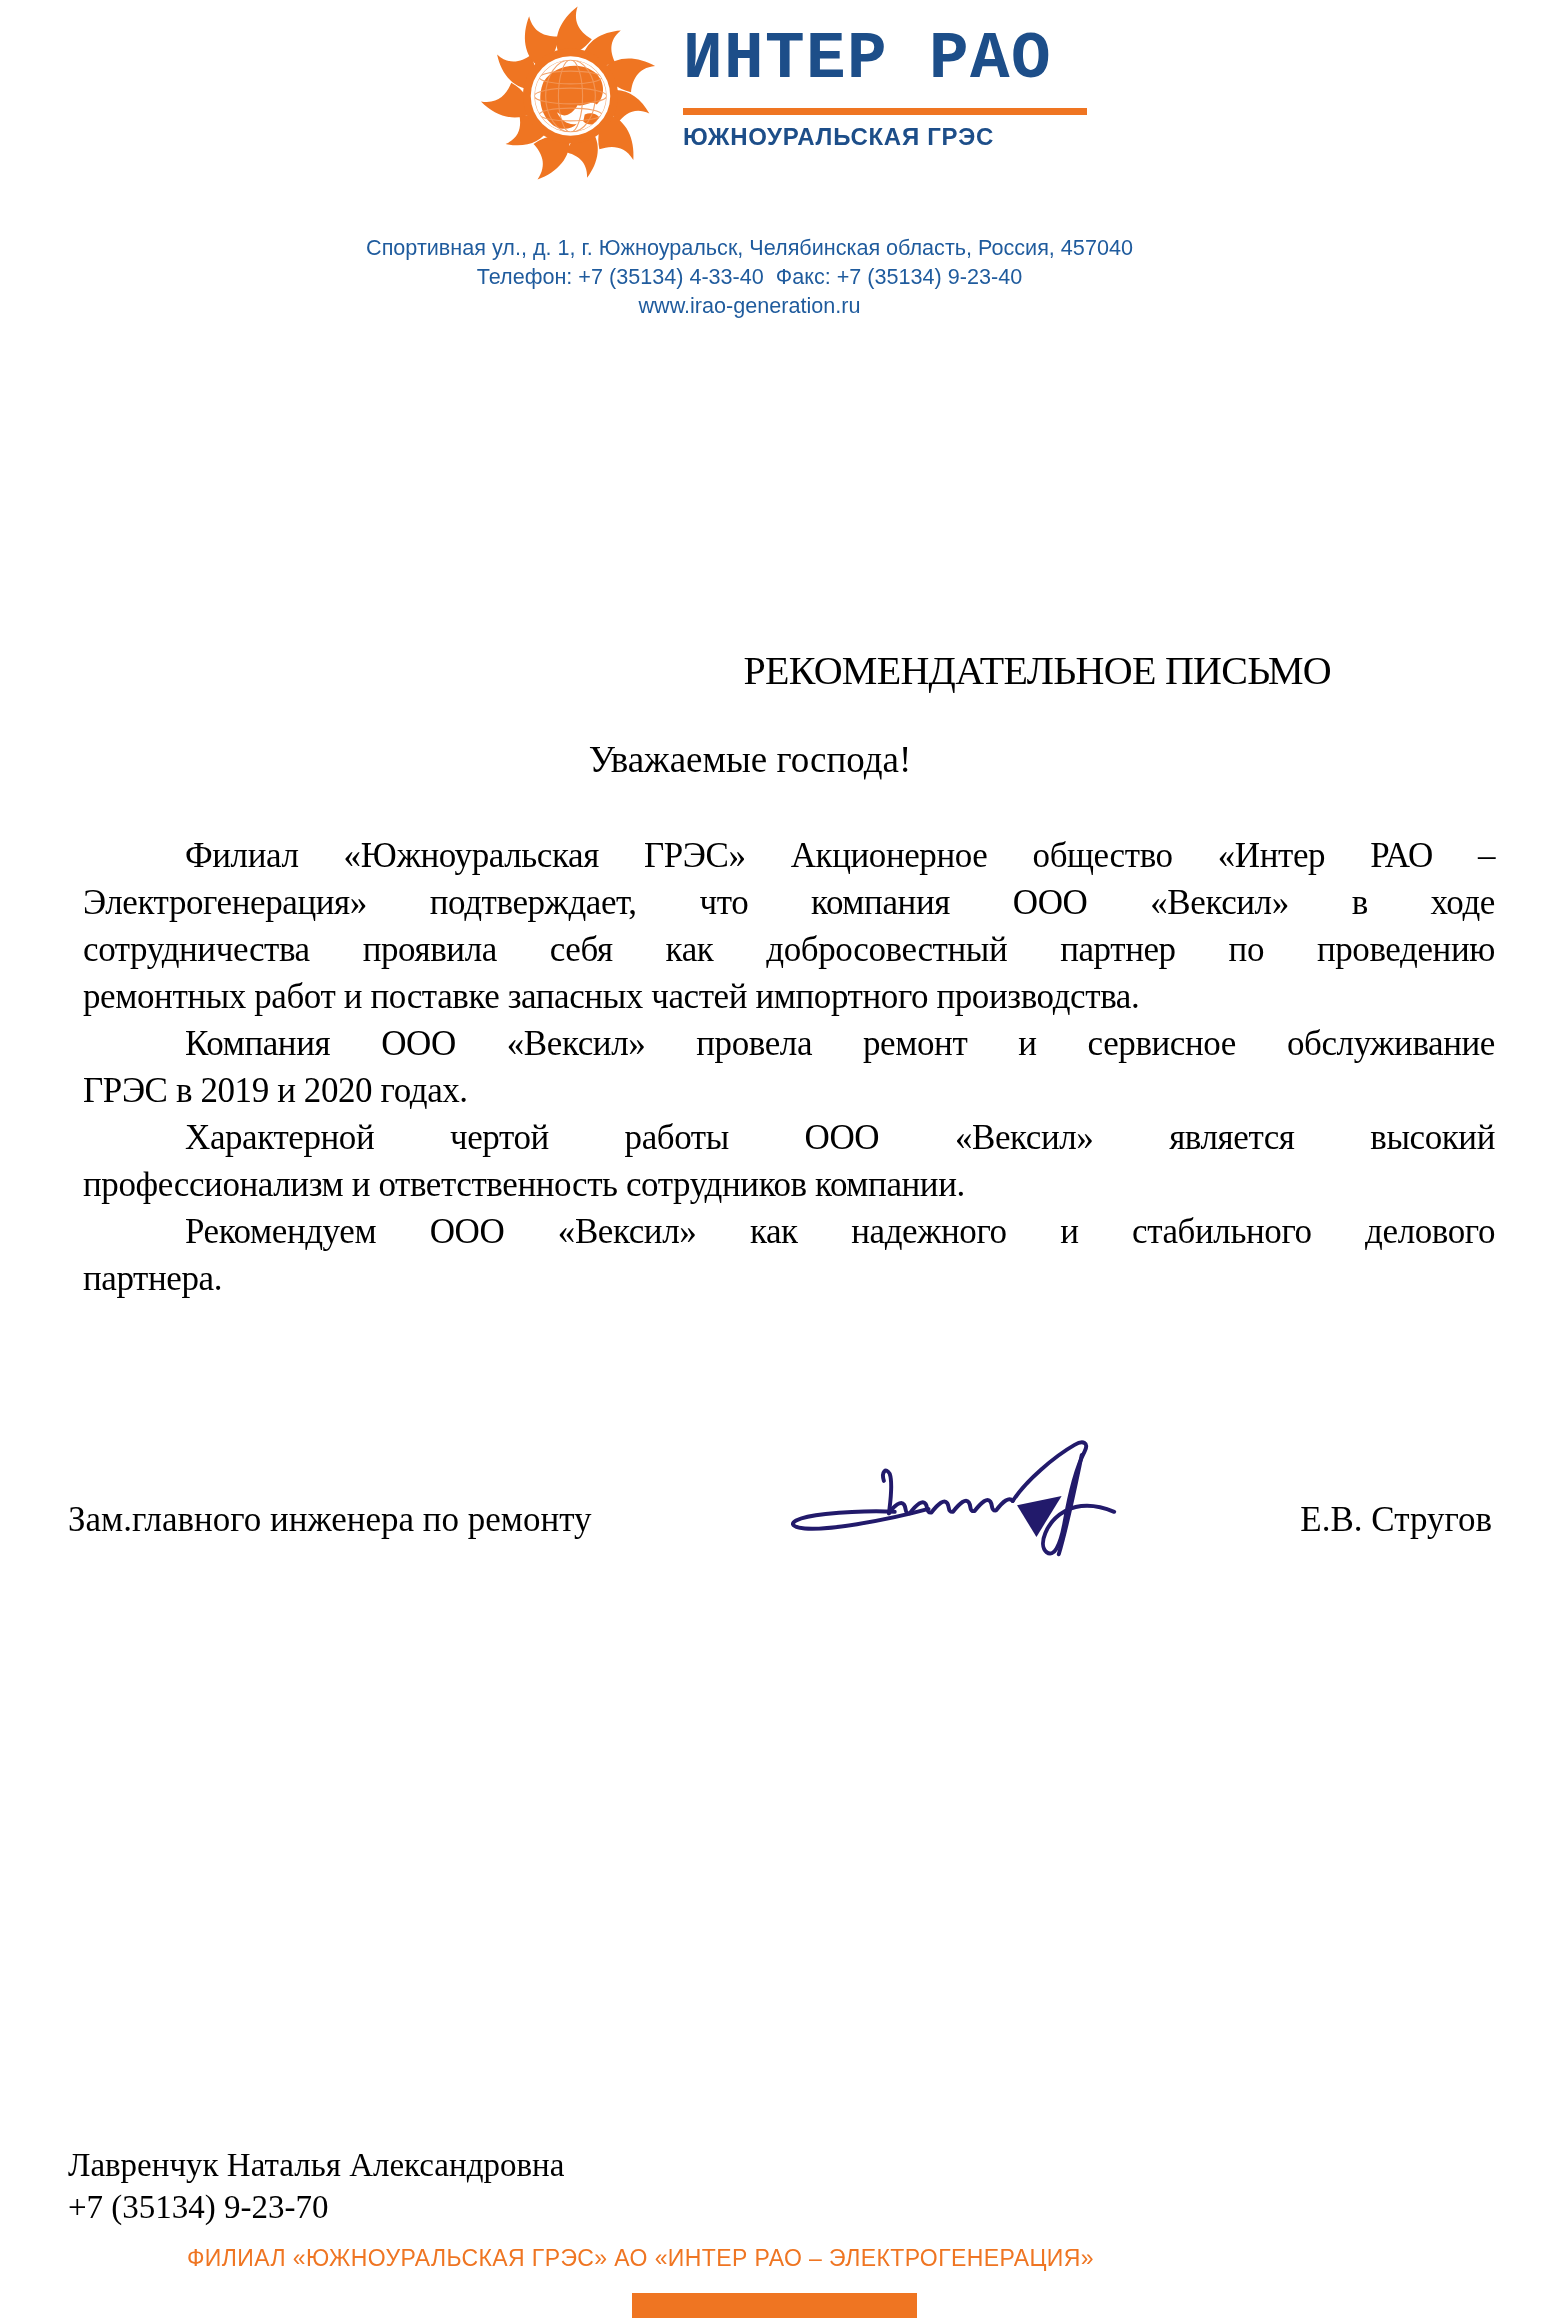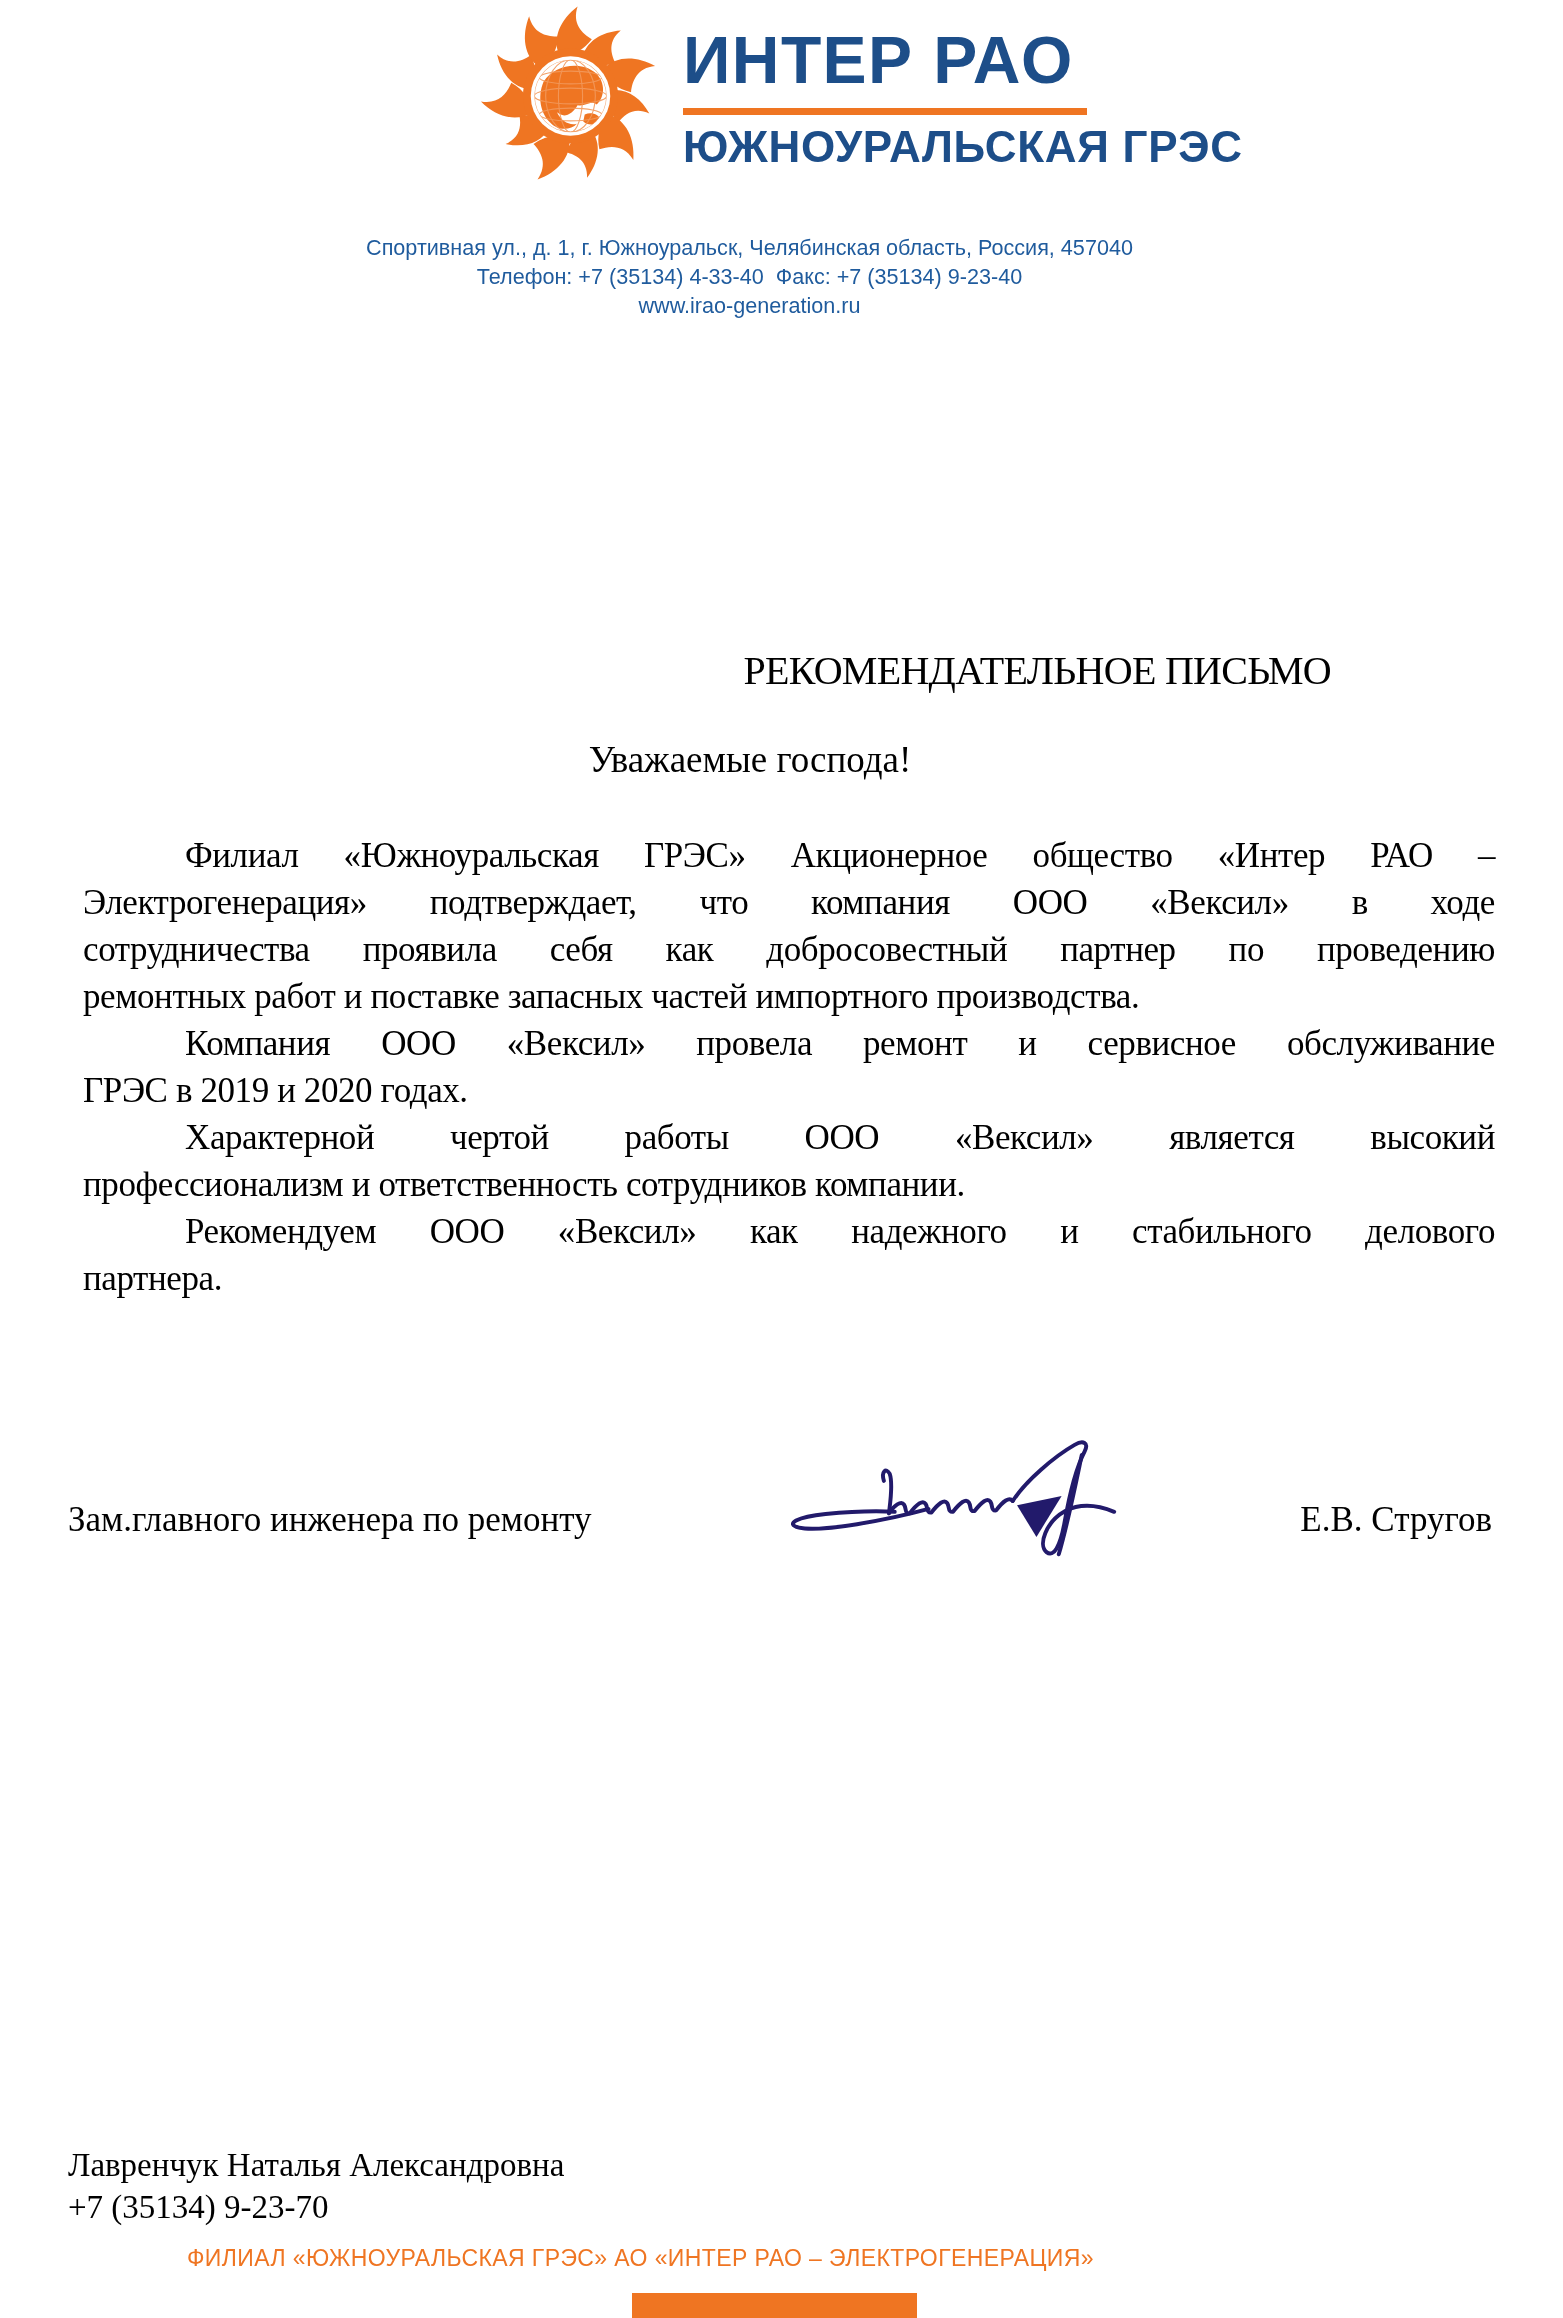--- a/index.html
+++ b/index.html
@@ -8,29 +8,29 @@
     width:1564px;height:2319px;
     background:#ffffff;
     font-family:"Liberation Serif", serif;
     color:#000;
     overflow:hidden;
   }
   
   .sun{position:absolute;left:464px;top:2.9px;width:213px;height:186px;}
   .brand-name{
     position:absolute;left:683px;top:27px;width:407px;
-    font-family:Liberation Sans, sans-serif;
+    font-family:Liberation Mono, monospace;
     font-weight:bold;font-size:66px;line-height:1;
     letter-spacing:1.4px;color:#1d4e89;white-space:nowrap;
   }
   .brand-rule{position:absolute;left:683px;top:108px;width:404px;height:6.5px;background:#ef7522;}
   .brand-sub{
     position:absolute;left:683px;top:125px;width:414px;
     font-family:"Liberation Sans", sans-serif;
-    font-weight:bold;font-size:44px;line-height:1;
+    font-weight:bold;font-size:24px;line-height:1;
     letter-spacing:0.7px;color:#1d4e89;white-space:nowrap;
   }
   .address{
     position:absolute;left:0;top:233px;width:1499px;
     text-align:center;
     font-family:"Liberation Sans", sans-serif;
     font-size:21.6px;line-height:29px;color:#1f5b9d;
   }
   .address div{white-space:pre-wrap;}
   

